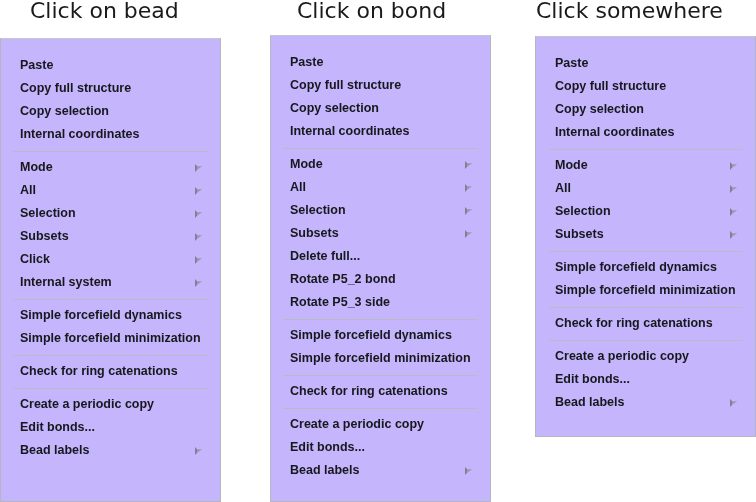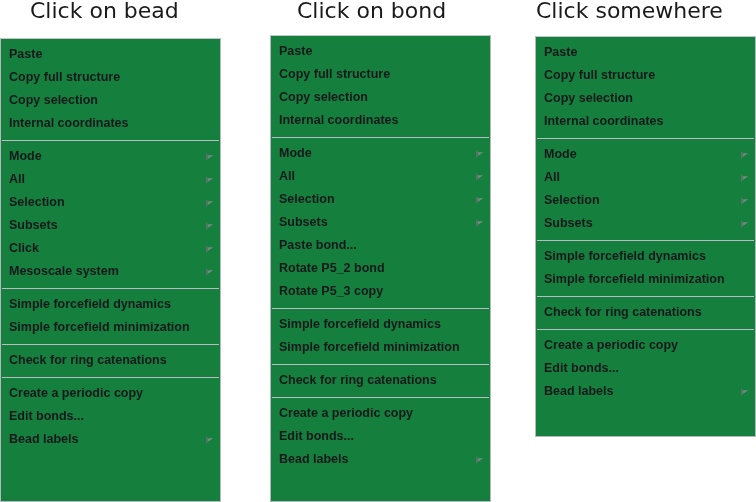--- a/index.html
+++ b/index.html
@@ -23,24 +23,24 @@
     font-size: 22px;
     font-weight: 400;
     color: #1a1a1a;
     white-space: nowrap;
     line-height: 26px;
     top: -1px;
   }
 
   .menu {
     position: absolute;
-    background: #15803d;
+    background: #c4b5fd;
     border: 1px solid #b4b7bd;
     border-top-color: #c3c6cb;
-    padding: 0;
+    padding: 11px;
     overflow: hidden;
   }
 
   .menu-group { padding: 4px 0 5px 0; }
 
   .menu-item {
     position: relative;
     height: 23px;
     line-height: 23px;
     padding: 0 22px 0 8px;
@@ -107,21 +107,21 @@
               <path d="M1 0.6 L1 8.4 L3.1 6.3 L3.1 2.7 Z" fill="#6d7076"></path>
               <path d="M3.1 2.7 L8.2 2.7 L3.1 6.3 Z" fill="#8d9096"></path>
             </svg>
           </span></div>
         <div class="menu-item"><span>Click</span><span class="submenu-arrow">
             <svg viewBox="0 0 9 9" width="9" height="9" aria-hidden="true">
               <path d="M1 0.6 L1 8.4 L3.1 6.3 L3.1 2.7 Z" fill="#6d7076"></path>
               <path d="M3.1 2.7 L8.2 2.7 L3.1 6.3 Z" fill="#8d9096"></path>
             </svg>
           </span></div>
-        <div class="menu-item"><span>Mesoscale system</span><span class="submenu-arrow">
+        <div class="menu-item"><span>Internal system</span><span class="submenu-arrow">
             <svg viewBox="0 0 9 9" width="9" height="9" aria-hidden="true">
               <path d="M1 0.6 L1 8.4 L3.1 6.3 L3.1 2.7 Z" fill="#6d7076"></path>
               <path d="M3.1 2.7 L8.2 2.7 L3.1 6.3 Z" fill="#8d9096"></path>
             </svg>
           </span></div>
       </div>
       <div class="sep"></div>
       <div class="menu-group">
         <div class="menu-item"><span>Simple forcefield dynamics</span></div>
         <div class="menu-item"><span>Simple forcefield minimization</span></div>
@@ -170,23 +170,23 @@
               <path d="M1 0.6 L1 8.4 L3.1 6.3 L3.1 2.7 Z" fill="#6d7076"></path>
               <path d="M3.1 2.7 L8.2 2.7 L3.1 6.3 Z" fill="#8d9096"></path>
             </svg>
           </span></div>
         <div class="menu-item"><span>Subsets</span><span class="submenu-arrow">
             <svg viewBox="0 0 9 9" width="9" height="9" aria-hidden="true">
               <path d="M1 0.6 L1 8.4 L3.1 6.3 L3.1 2.7 Z" fill="#6d7076"></path>
               <path d="M3.1 2.7 L8.2 2.7 L3.1 6.3 Z" fill="#8d9096"></path>
             </svg>
           </span></div>
-        <div class="menu-item"><span>Paste bond...</span></div>
+        <div class="menu-item"><span>Delete full...</span></div>
         <div class="menu-item"><span>Rotate P5_2 bond</span></div>
-        <div class="menu-item"><span>Rotate P5_3 copy</span></div>
+        <div class="menu-item"><span>Rotate P5_3 side</span></div>
       </div>
       <div class="sep"></div>
       <div class="menu-group">
         <div class="menu-item"><span>Simple forcefield dynamics</span></div>
         <div class="menu-item"><span>Simple forcefield minimization</span></div>
       </div>
       <div class="sep"></div>
       <div class="menu-group">
         <div class="menu-item"><span>Check for ring catenations</span></div>
       </div>

